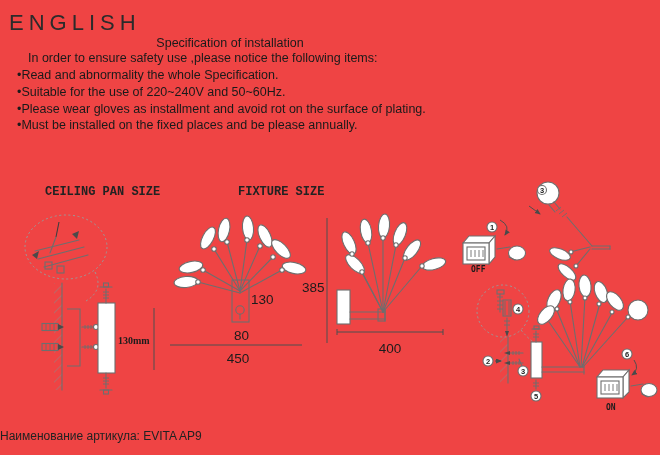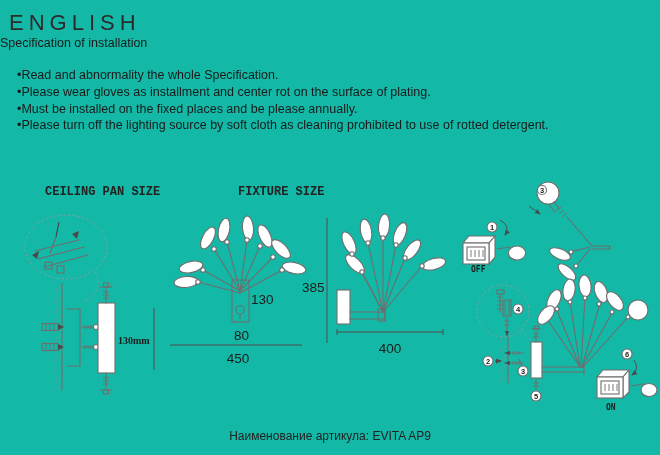--- a/index.html
+++ b/index.html
@@ -1,28 +1,28 @@
 <!DOCTYPE html>
 <html><head>
 <meta charset="utf-8">
 <style>
   html,body{margin:0;padding:0;background:#e8e8e8}
-  .page{position:relative;width:660px;height:455px;background:#14b8a6;overflow:hidden;
+  .page{position:relative;width:660px;height:455px;background:#ef4444;overflow:hidden;
         font-family:"Liberation Sans",sans-serif;color:#1a1a1a}
   .english{position:absolute;left:9px;top:10px;font-size:22px;letter-spacing:5px;
            color:#2b2b2b;font-weight:400}
-  .title{position:absolute;left:0;top:36px;width:460px;text-align:left;font-size:12.5px}
+  .title{position:absolute;left:0;top:36px;width:460px;text-align:center;font-size:12.5px}
   .intro{position:absolute;left:28px;top:51px;font-size:12.5px}
   .items{position:absolute;left:17px;top:67px;width:636px;font-size:12.5px;line-height:16.8px}
   .item{white-space:nowrap}
   .section-label{position:absolute;top:185px;font-family:"Liberation Mono",monospace;
                  font-weight:bold;font-size:12px;color:#222}
   .lbl-ceiling{left:45px}
   .lbl-fixture{left:238px}
-  .footer{position:absolute;left:0;top:429px;width:660px;text-align:center;font-size:12px;color:#222}
+  .footer{position:absolute;left:0;top:429px;width:660px;text-align:left;font-size:12px;color:#222}
   .diagram-svg{position:absolute;left:0;top:0;width:660px;height:455px}
 
   
   .ln{stroke:#6e6e6e;fill:none;stroke-width:1.1;stroke-linecap:round;stroke-linejoin:round}
   .tick{stroke:#6e6e6e;fill:none;stroke-width:.9}
   .wh{fill:#ffffff;stroke:#6e6e6e;stroke-width:1.1}
   .nf{fill:none;stroke:#6e6e6e;stroke-width:1.1}
   .dk{stroke:#3e3e3e;fill:none;stroke-width:1.1}
   .fl{fill:#4a4a4a;stroke:none}
   .dot{stroke:#9a9a9a;fill:none;stroke-width:1;stroke-dasharray:2 2.6}
@@ -33,26 +33,27 @@
   .t-step{font-size:7.5px;font-weight:bold;text-anchor:middle}
   .t-sw{font-size:8px;font-weight:bold;font-family:"DejaVu Sans Mono",monospace}
 </style>
 </head>
 <body>
 
 <div class="page">
 
   <div class="english">ENGLISH</div>
   <div class="title">Specification of installation</div>
+  <div class="intro">In order to ensure safety use ,please notice the following items:</div>
 
   <div class="items">
     <div class="item">•Read and abnormality the whole Specification.</div>
-    <div class="item">•Please wear gloves as installment and center rot on the surface of plating.</div>
+    <div class="item">•Suitable for the use of 220~240V and 50~60Hz.</div>
+    <div class="item">•Please wear gloves as installment and avoid rot on the surface of plating.</div>
     <div class="item">•Must be installed on the fixed places and be please annually.</div>
-    <div class="item">•Please turn off the lighting source by soft cloth as cleaning prohibited to use of rotted detergent.</div>
   </div>
 
   <div class="section-label lbl-ceiling">CEILING PAN SIZE</div>
   <div class="section-label lbl-fixture">FIXTURE SIZE</div>
 
   <svg class="diagram-svg" viewBox="0 0 660 455">
     <defs>
       <pattern id="hatch" patternUnits="userSpaceOnUse" width="7" height="7" patternTransform="rotate(45)">
         <line x1="0" y1="0" x2="0" y2="7" stroke="#8a8a8a" stroke-width="1"></line>
       </pattern>

